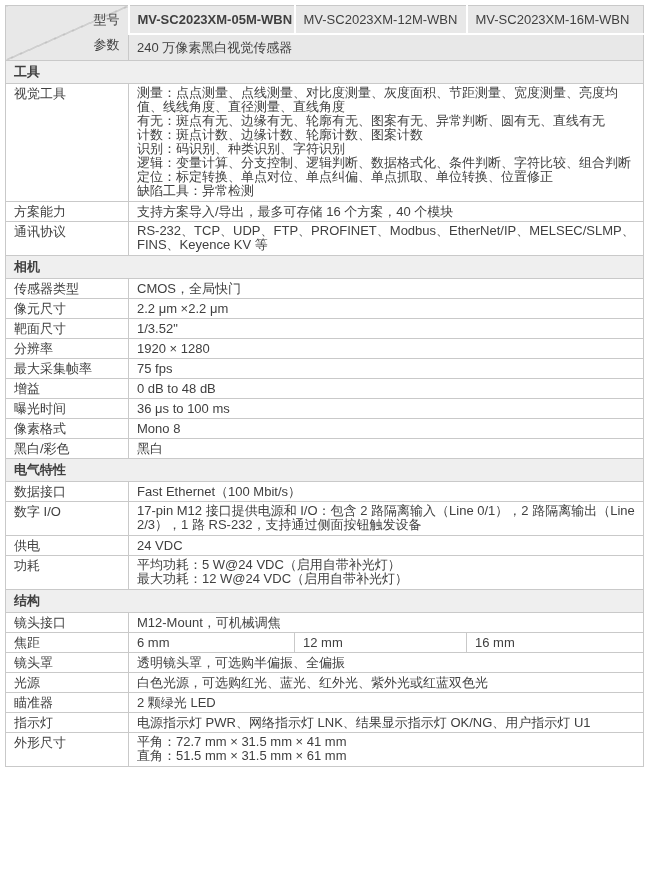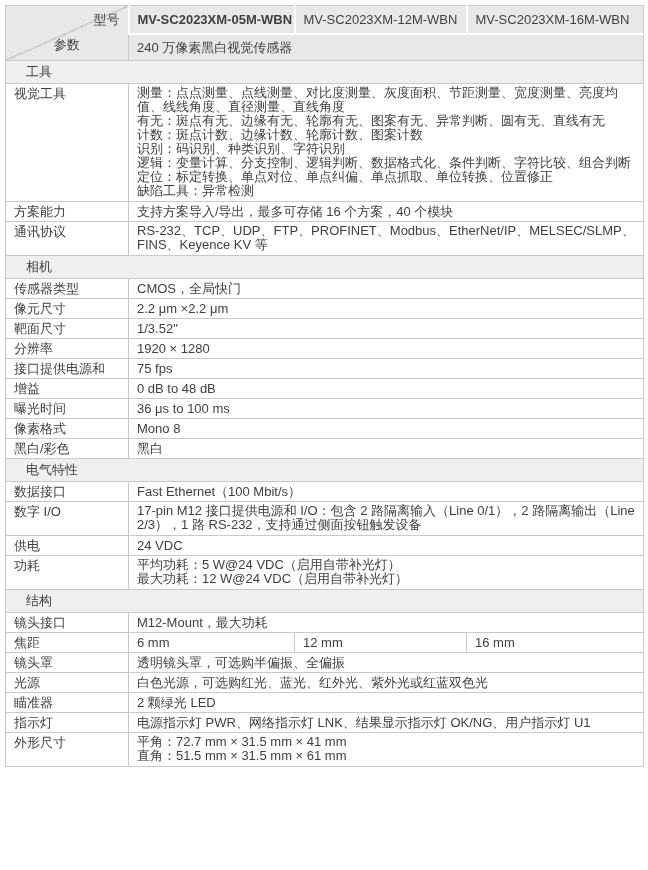--- a/index.html
+++ b/index.html
@@ -52,26 +52,26 @@
         #b5b5b5 calc(50% + 0px),
         rgba(0,0,0,0) calc(50% + 0px)),
       var(--header_bg);
     padding:0;
   }
   .diag-inner{
     display:flex;flex-direction:column;justify-content:space-between;
     height:100%;min-height:52px;box-sizing:border-box;padding:4px 8px;
   }
   .diag-top{text-align:right;line-height:19px;}
-  .diag-bottom{text-align:center;line-height:19px;}
+  .diag-bottom{text-align:right;line-height:19px;}
   
   tr.section td{
     background:var(--section_bg);
-    font-weight:normal;
-    padding:3px 20px;line-height:16px;
+    font-weight:bold;
+    padding:3px 8px;line-height:16px;
   }
   
   td.lbl{background:#fff;}
   td.val{background:#fff;}
   .mline div{line-height:14px;}
   td.multi{padding-top:2px;padding-bottom:3px;}
 </style>
 </head>
 <body>
 
@@ -143,21 +143,21 @@
   </tr>
   <tr>
     <td class="lbl">靶面尺寸</td>
     <td class="val" colspan="3">1/3.52"</td>
   </tr>
   <tr>
     <td class="lbl">分辨率</td>
     <td class="val" colspan="3">1920 × 1280</td>
   </tr>
   <tr>
-    <td class="lbl">接口提供电源和</td>
+    <td class="lbl">最大采集帧率</td>
     <td class="val" colspan="3">75 fps</td>
   </tr>
   <tr>
     <td class="lbl">增益</td>
     <td class="val" colspan="3">0 dB to 48 dB</td>
   </tr>
   <tr>
     <td class="lbl">曝光时间</td>
     <td class="val" colspan="3">36 μs to 100 ms</td>
   </tr>
@@ -197,21 +197,21 @@
         <div>最大功耗：12 W@24 VDC（启用自带补光灯）</div>
       </div>
     </td>
   </tr>
 
   <tr class="section">
     <td colspan="4">结构</td>
   </tr>
   <tr>
     <td class="lbl">镜头接口</td>
-    <td class="val" colspan="3">M12-Mount，最大功耗</td>
+    <td class="val" colspan="3">M12-Mount，可机械调焦</td>
   </tr>
   <tr>
     <td class="lbl">焦距</td>
     <td class="val">6 mm</td>
     <td class="val">12 mm</td>
     <td class="val">16 mm</td>
   </tr>
   <tr>
     <td class="lbl">镜头罩</td>
     <td class="val" colspan="3">透明镜头罩，可选购半偏振、全偏振</td>

